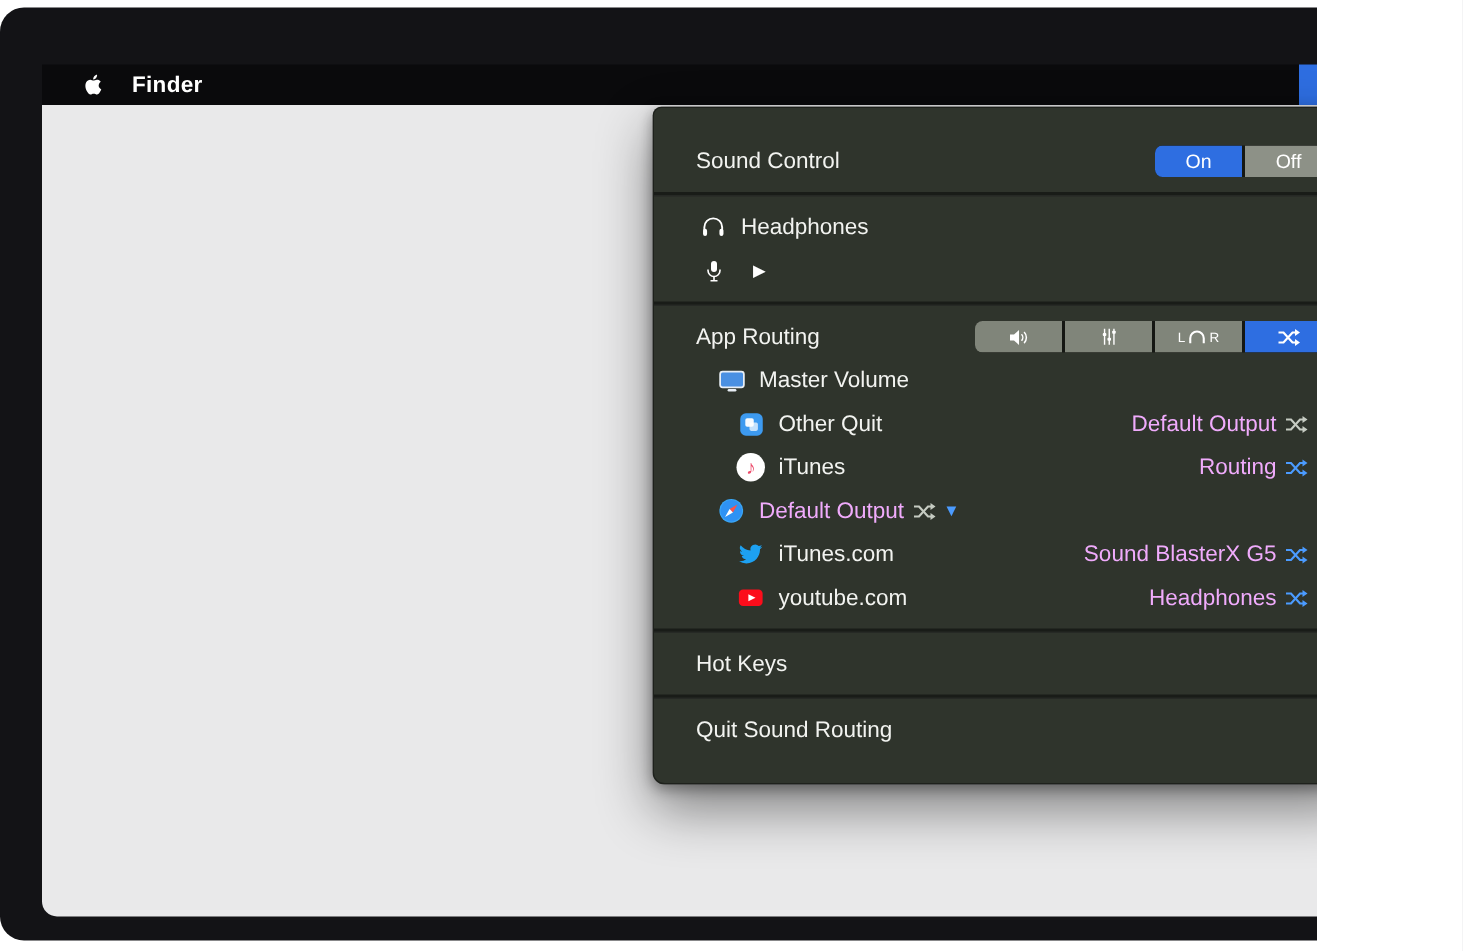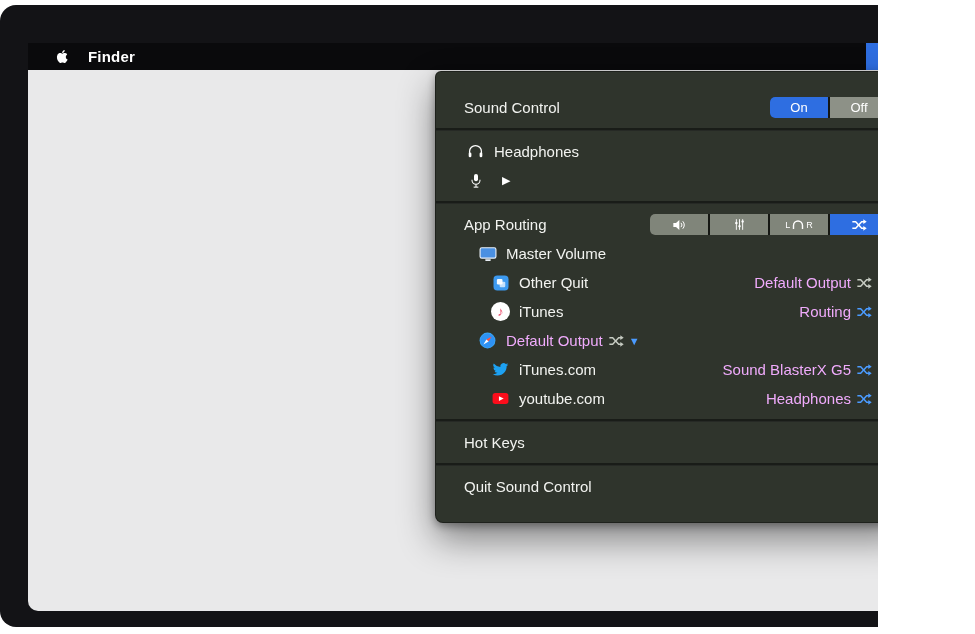--- a/index.html
+++ b/index.html
@@ -287,18 +287,18 @@
     <div class="sec">
       <div class="row">
         <span class="lbl">Hot Keys</span>
         <span class="chev">▶</span>
       </div>
     </div>
     <div class="sep"></div>
 
     <div class="sec">
       <div class="row">
-        <span class="lbl">Quit Sound Control</span>
+        <span class="lbl">Quit Sound Routing</span>
       </div>
     </div>
 
   </div>
 </div>
 
 </body></html>

